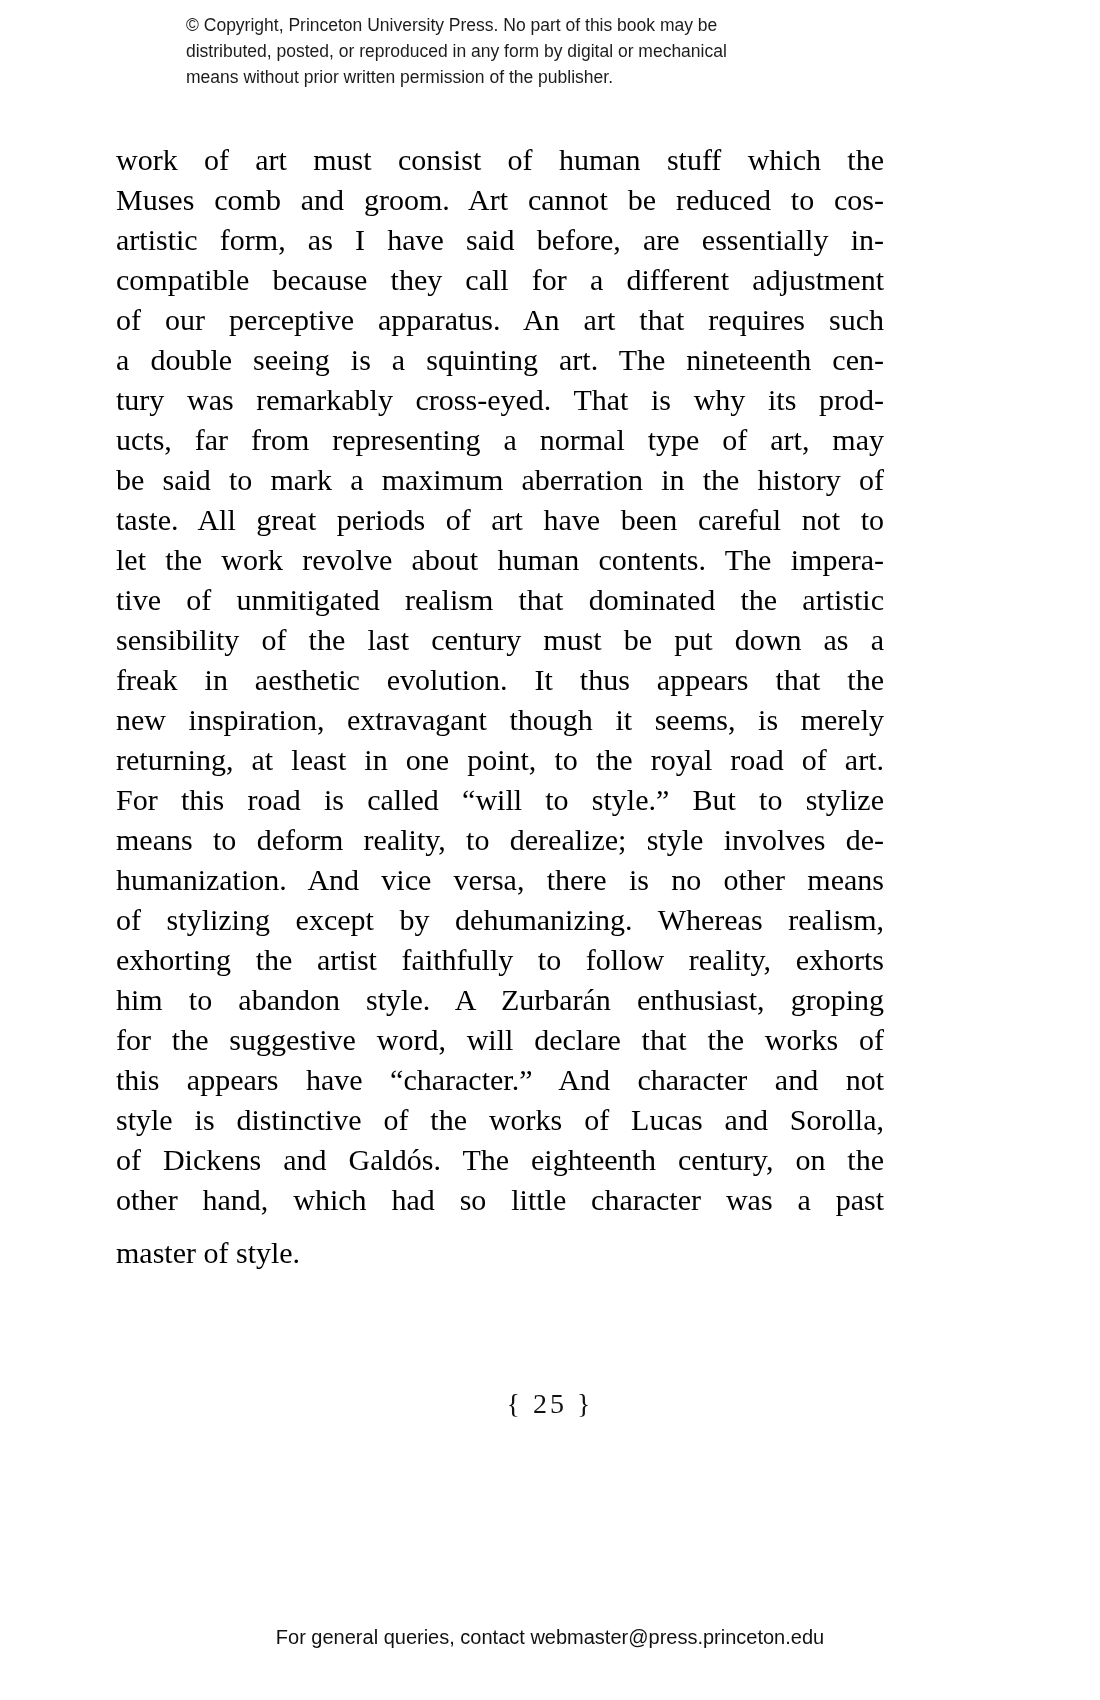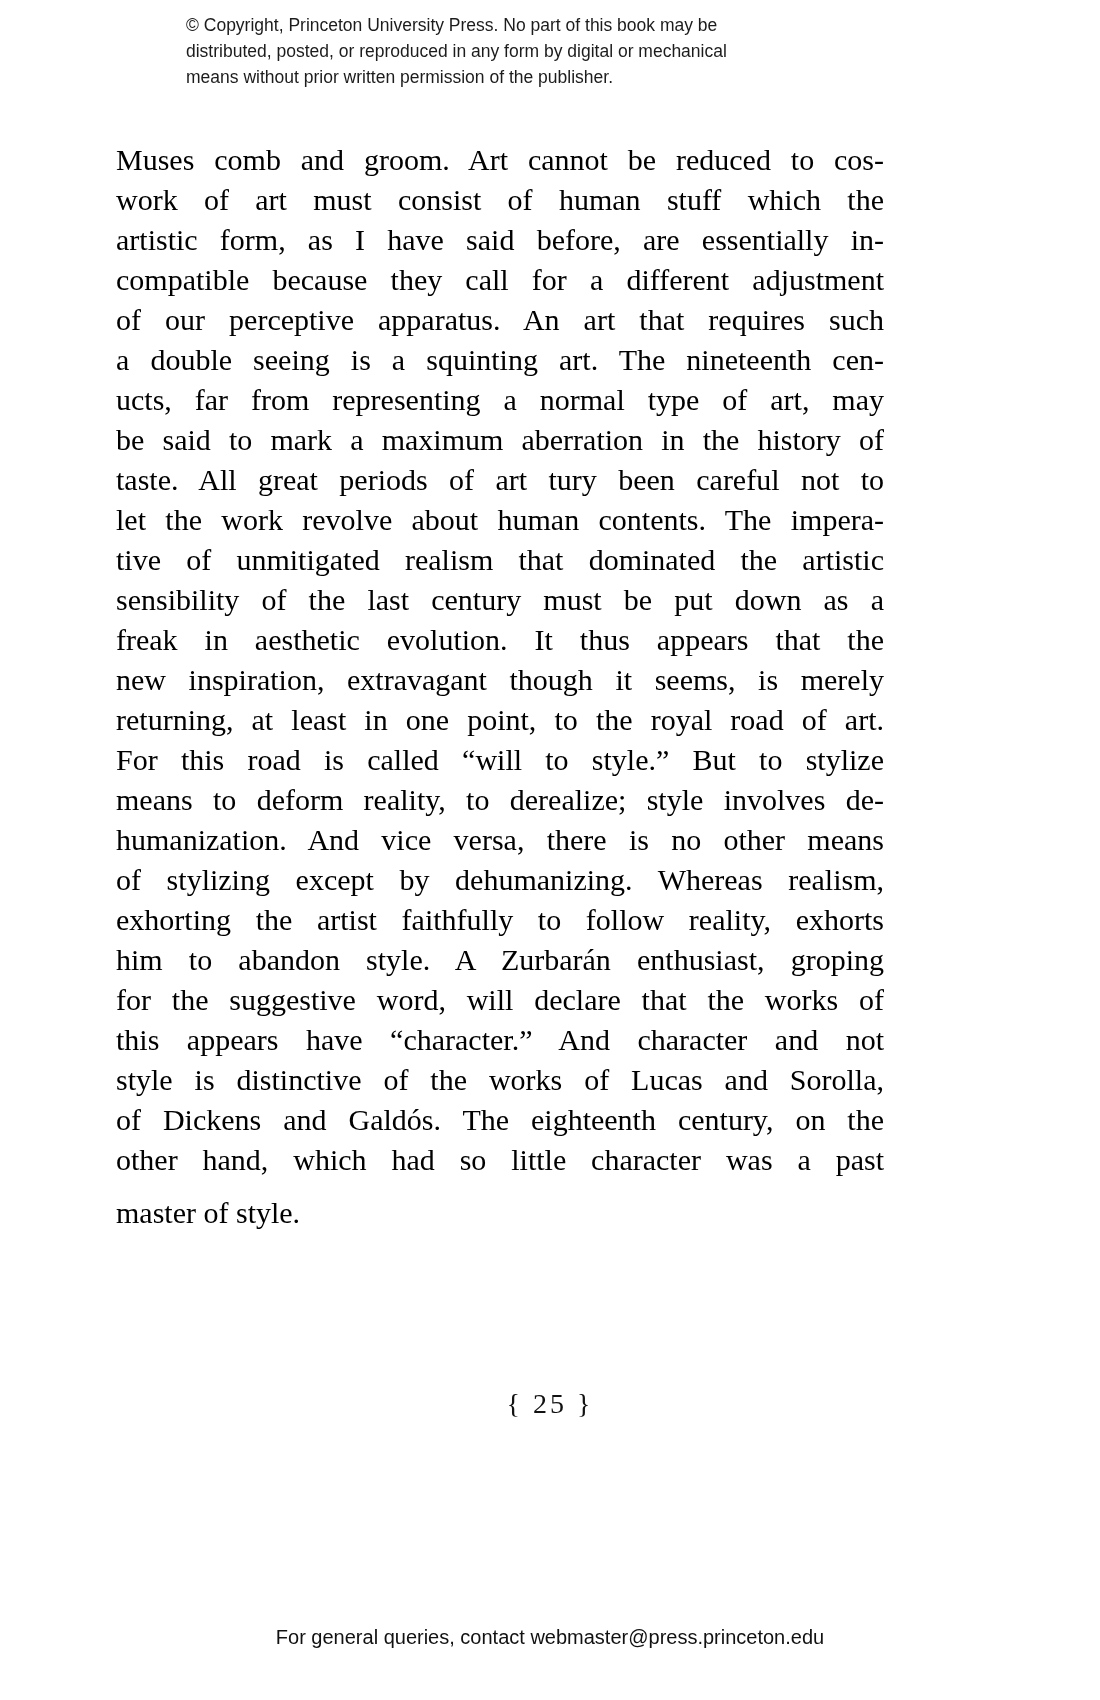--- a/index.html
+++ b/index.html
@@ -72,29 +72,30 @@
 
 <div class="page">
 
   <div class="copyright">
     <div>© Copyright, Princeton University Press. No part of this book may be</div>
     <div>distributed, posted, or reproduced in any form by digital or mechanical</div>
     <div>means without prior written permission of the publisher.</div>
   </div>
 
   <div class="body-text">
+    <div class="line">work of art must consist of human stuff which the</div>
     <div class="line">Muses comb and groom. Art cannot be reduced to cos-</div>
-    <div class="line">work of art must consist of human stuff which the</div>
     <div class="line">artistic form, as I have said before, are essentially in-</div>
     <div class="line">compatible because they call for a different adjustment</div>
     <div class="line">of our perceptive apparatus. An art that requires such</div>
     <div class="line">a double seeing is a squinting art. The nineteenth cen-</div>
+    <div class="line">tury was remarkably cross-eyed. That is why its prod-</div>
     <div class="line">ucts, far from representing a normal type of art, may</div>
     <div class="line">be said to mark a maximum aberration in the history of</div>
-    <div class="line">taste. All great periods of art tury been careful not to</div>
+    <div class="line">taste. All great periods of art have been careful not to</div>
     <div class="line">let the work revolve about human contents. The impera-</div>
     <div class="line">tive of unmitigated realism that dominated the artistic</div>
     <div class="line">sensibility of the last century must be put down as a</div>
     <div class="line">freak in aesthetic evolution. It thus appears that the</div>
     <div class="line">new inspiration, extravagant though it seems, is merely</div>
     <div class="line">returning, at least in one point, to the royal road of art.</div>
     <div class="line">For this road is called “will to style.” But to stylize</div>
     <div class="line">means to deform reality, to derealize; style involves de-</div>
     <div class="line">humanization. And vice versa, there is no other means</div>
     <div class="line">of stylizing except by dehumanizing. Whereas realism,</div>

